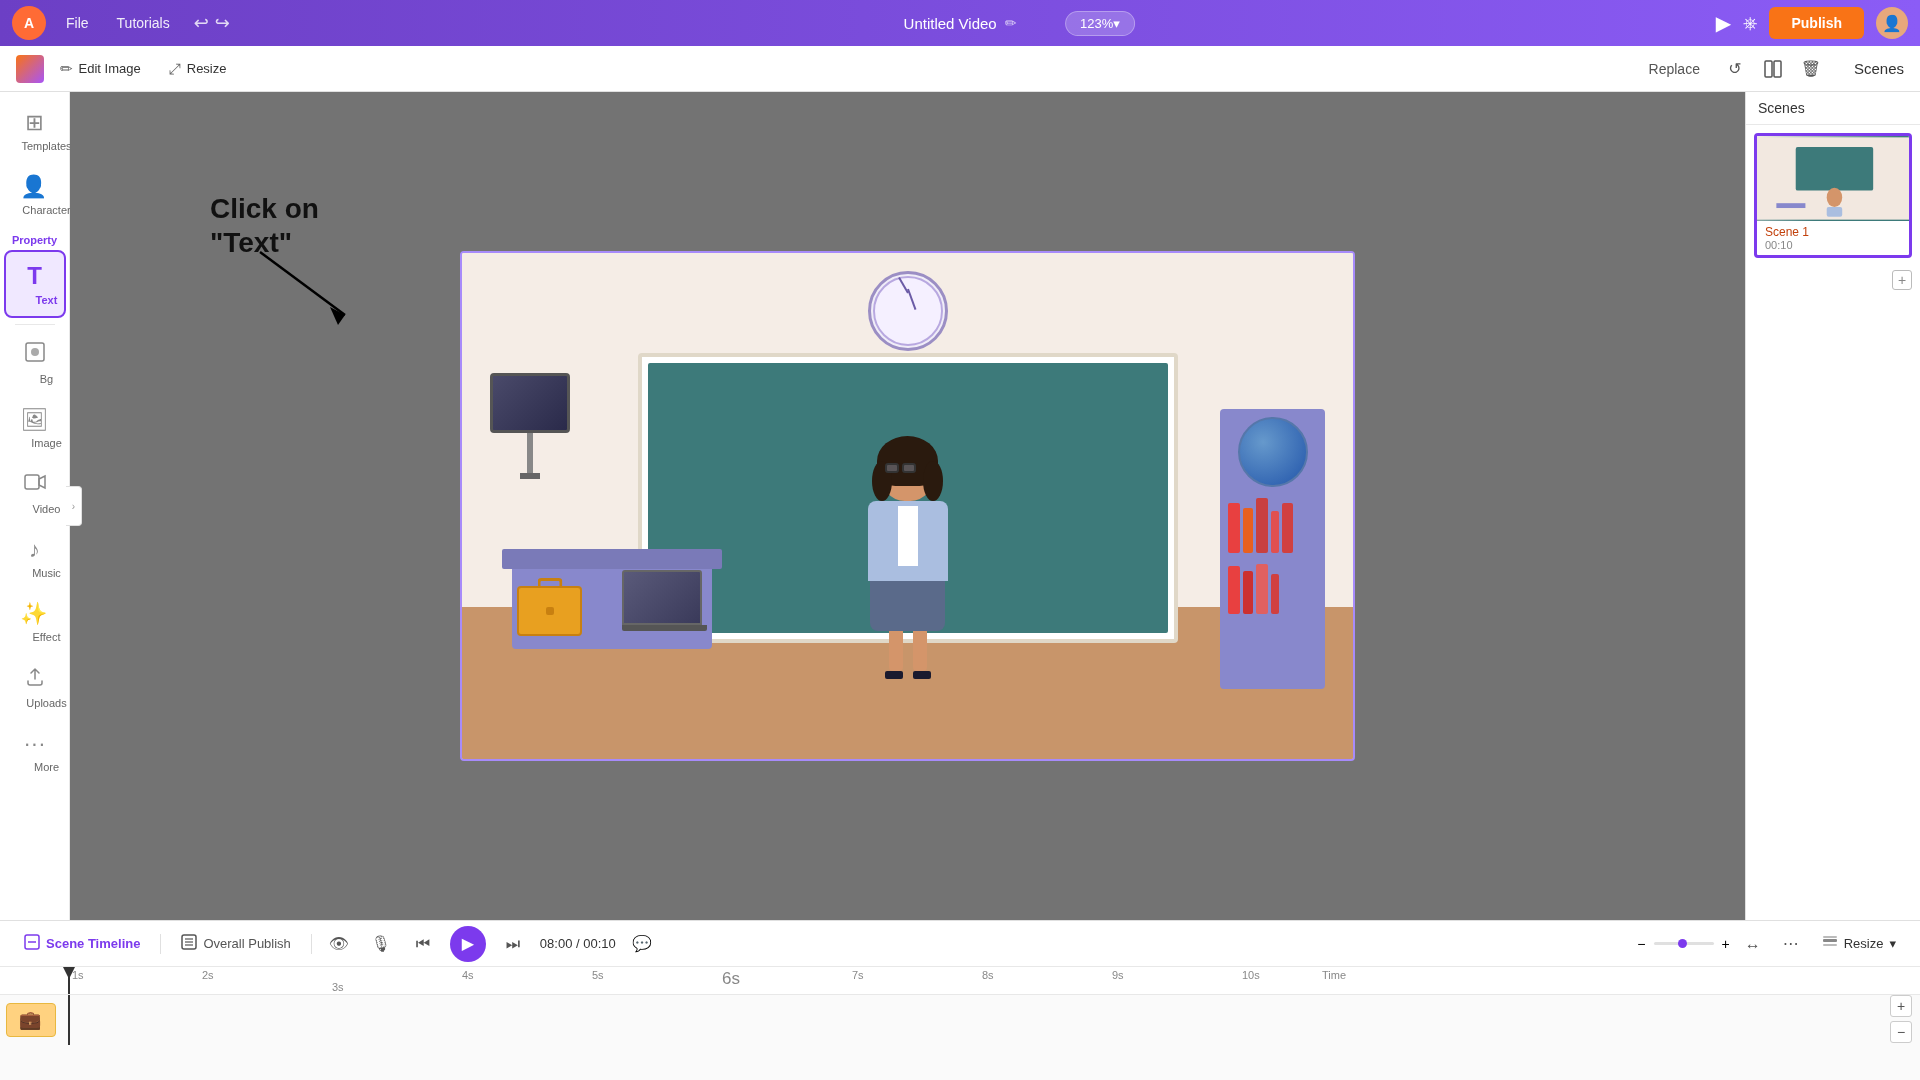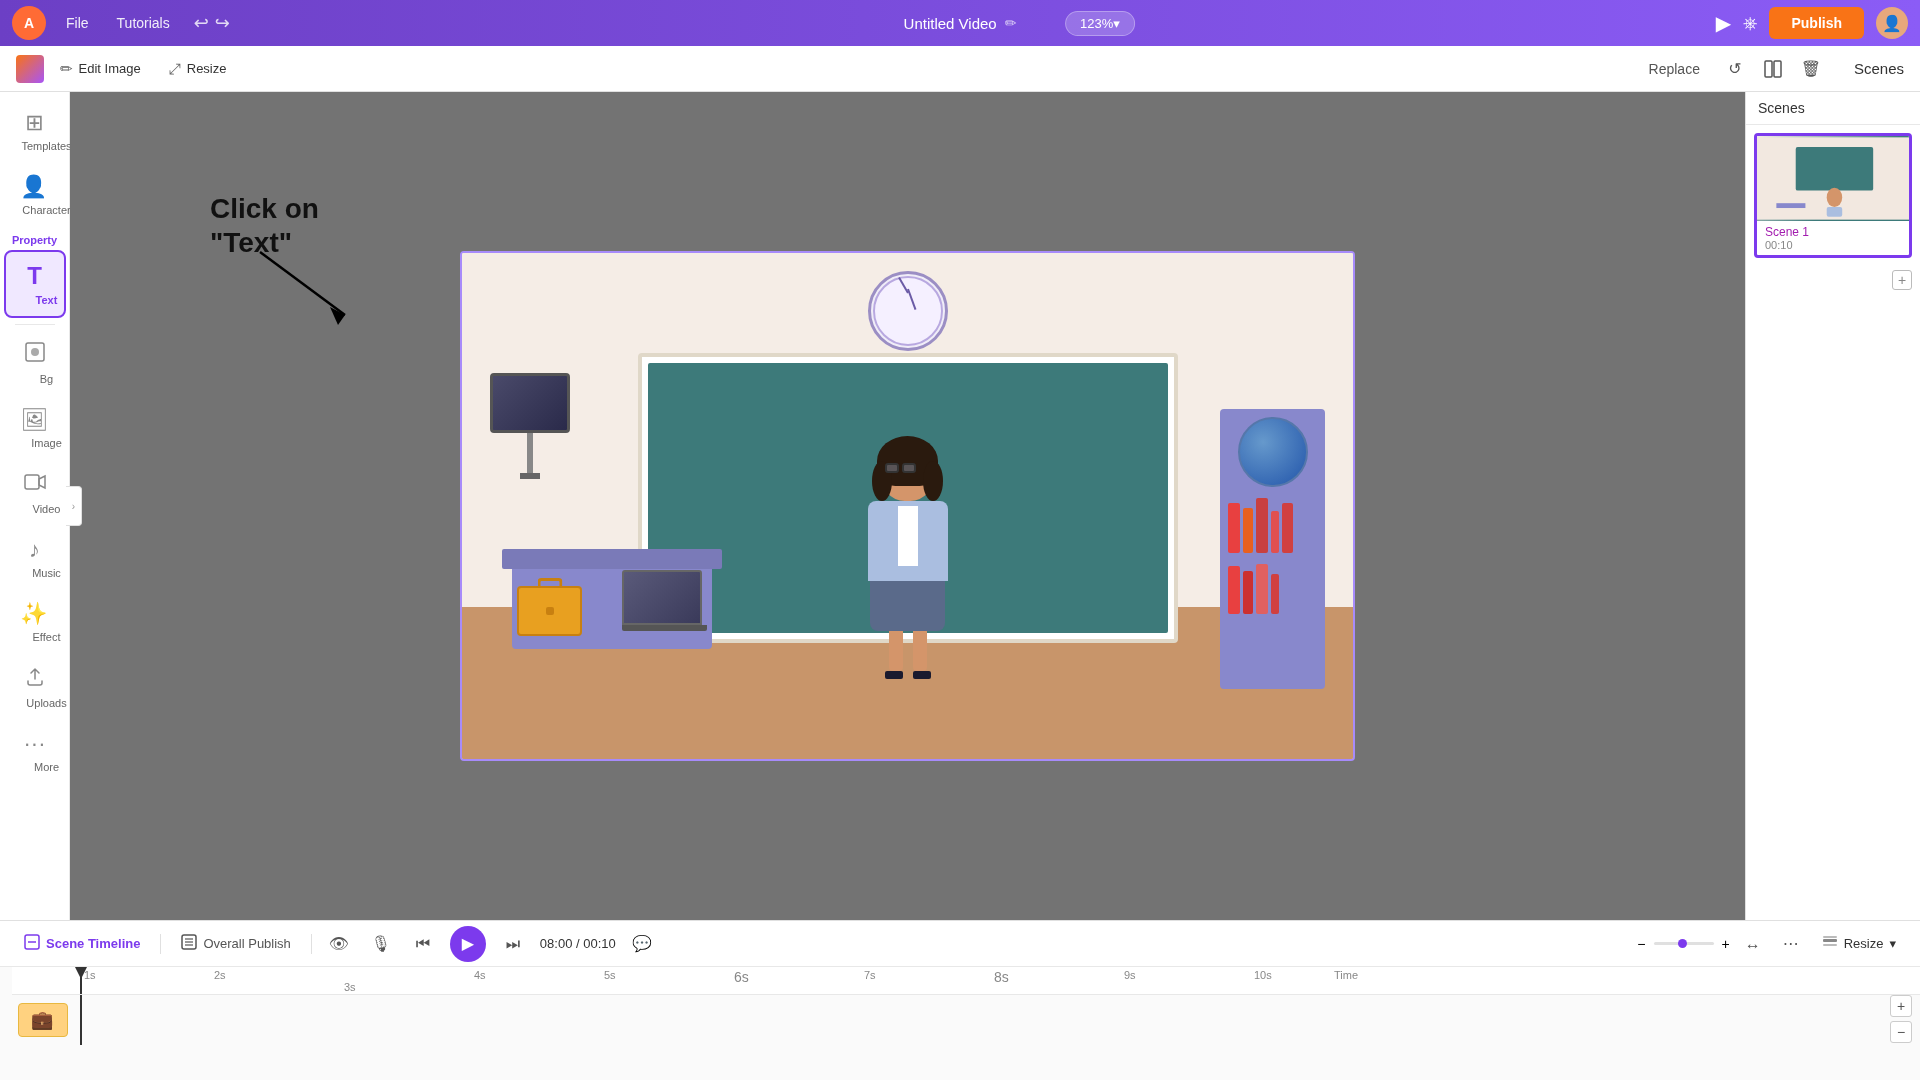--- a/index.html
+++ b/index.html
@@ -506,21 +506,21 @@
     .scene-thumb-img {
       width: 100%; height: 85px;
       background: linear-gradient(135deg, #f5ede6 0%, #3d7a7a 60%);
       display: flex; align-items: center; justify-content: center;
       position: relative;
       overflow: hidden;
     }
     .scene-info {
       padding: 4px 8px;
     }
-    .scene-name { font-size: 12px; font-weight: 500; color: #a21caf; }
+    .scene-name { font-size: 12px; font-weight: 500; color: #c2410c; }
     .scene-duration { font-size: 11px; color: #888; }
 
     
     #timeline-area {
       height: 160px;
       background: white;
       border-top: 1px solid #e0e0e0;
       display: flex;
       flex-direction: column;
       flex-shrink: 0;
@@ -561,21 +561,20 @@
       font-size: 13px; color: #333; cursor: pointer;
       padding: 4px 8px; border-radius: 4px;
     }
 
     
     #timeline-ruler {
       flex: 1;
       position: relative;
       background: #fafafa;
       overflow: hidden;
-      padding-left: 12px;
     }
     .ruler-bar {
       height: 28px;
       background: white;
       border-bottom: 1px solid #e8e8e8;
       display: flex;
       align-items: center;
       padding-left: 68px;
       position: relative;
     }
@@ -933,23 +932,23 @@
       <div style="position:absolute;left:68px;top:0;bottom:0;width:2px;background:#333;z-index:5;">
         <div style="position:absolute;top:0;left:-5px;width:12px;height:12px;background:#333;clip-path:polygon(0 0,100% 0,50% 100%);"></div>
       </div>
 
       <div style="display:flex;gap:0;padding-left:4px;">
         <span style="width:130px;font-size:11px;color:#888;display:inline-block;">1s</span>
         <span style="width:130px;font-size:11px;color:#888;display:inline-block;">2s</span>
         <span style="width:130px;font-size:11px;color:#888;display:inline-block;margin-top:12px;">3s</span>
         <span style="width:130px;font-size:11px;color:#888;display:inline-block;">4s</span>
         <span style="width:130px;font-size:11px;color:#888;display:inline-block;">5s</span>
-        <span style="width:130px;font-size:14px;color:#888;display:inline-block;">6s</span>
+        <span style="width:130px;font-size:17px;color:#888;display:inline-block;">6s</span>
         <span style="width:130px;font-size:11px;color:#888;display:inline-block;">7s</span>
-        <span style="width:130px;font-size:14px;color:#888;display:inline-block;">8s</span>
+        <span style="width:130px;font-size:11px;color:#888;display:inline-block;">8s</span>
         <span style="width:130px;font-size:11px;color:#888;display:inline-block;">9s</span>
         <span style="width:80px;font-size:11px;color:#888;display:inline-block;">10s</span>
         <span style="font-size:11px;color:#888;">Time</span>
       </div>
     </div>
 
     <div class="timeline-track" style="position:relative;">
 
       <div style="position:absolute;left:68px;top:0;bottom:0;width:2px;background:#333;z-index:5;"></div>
 

